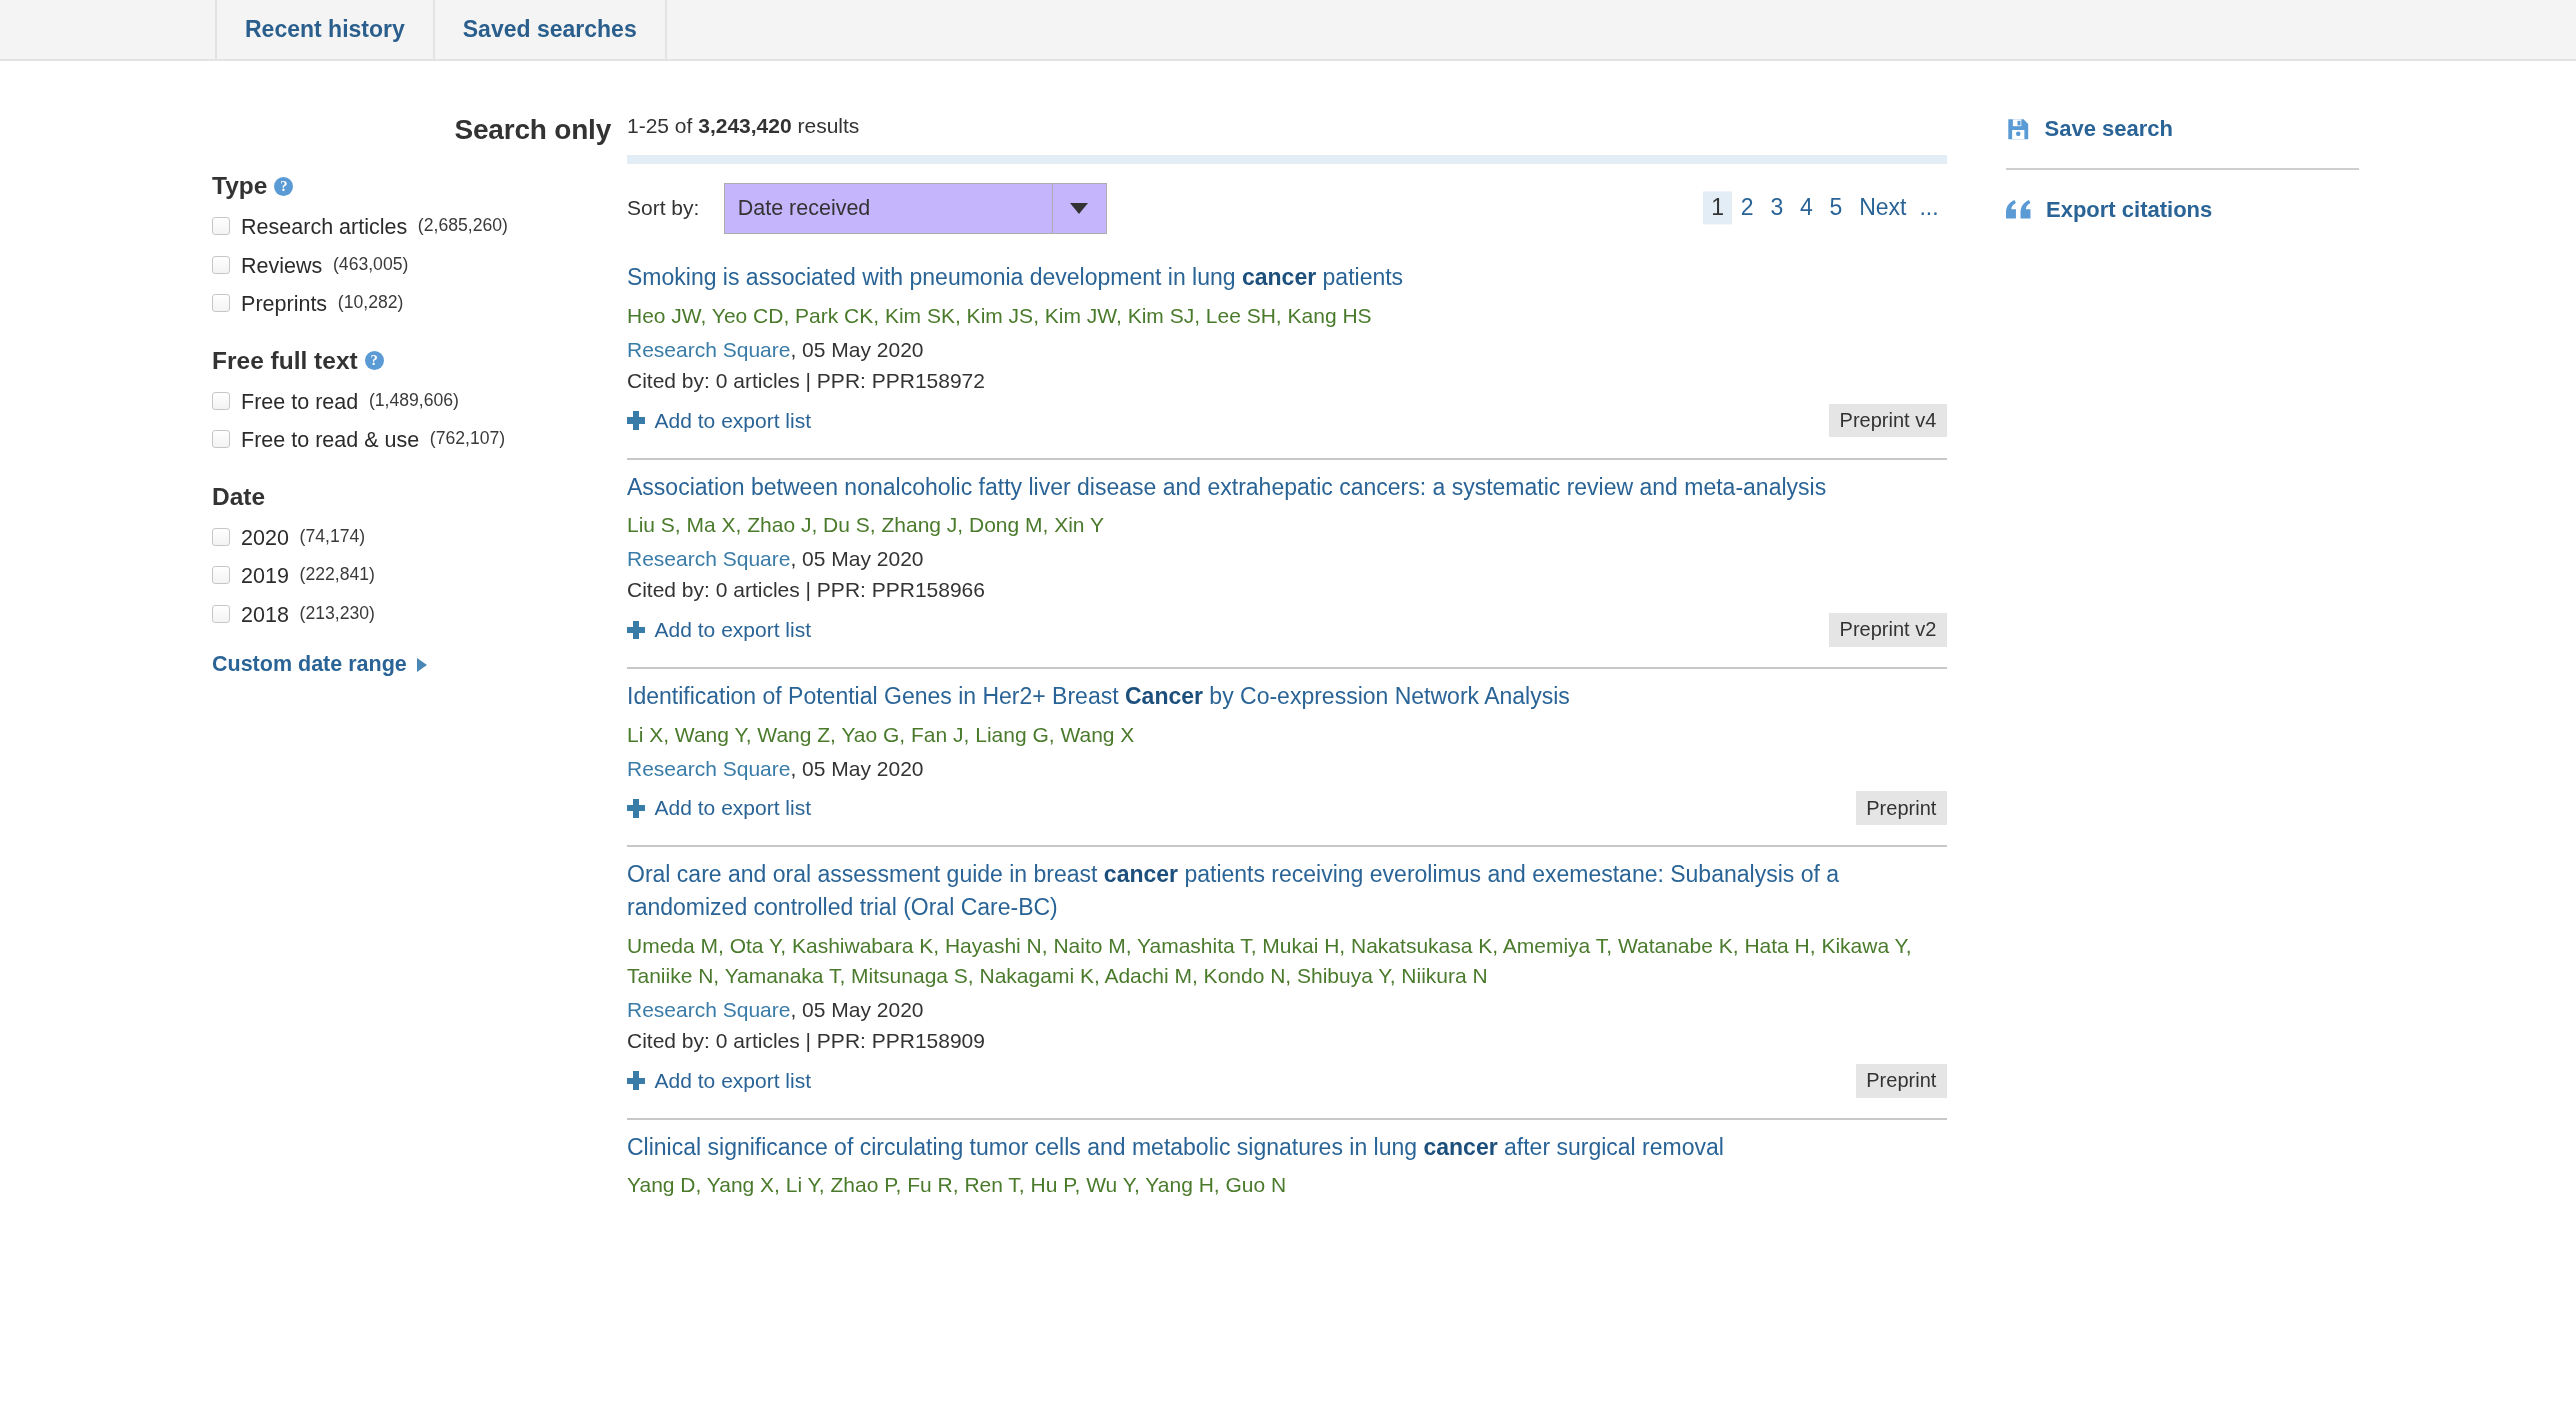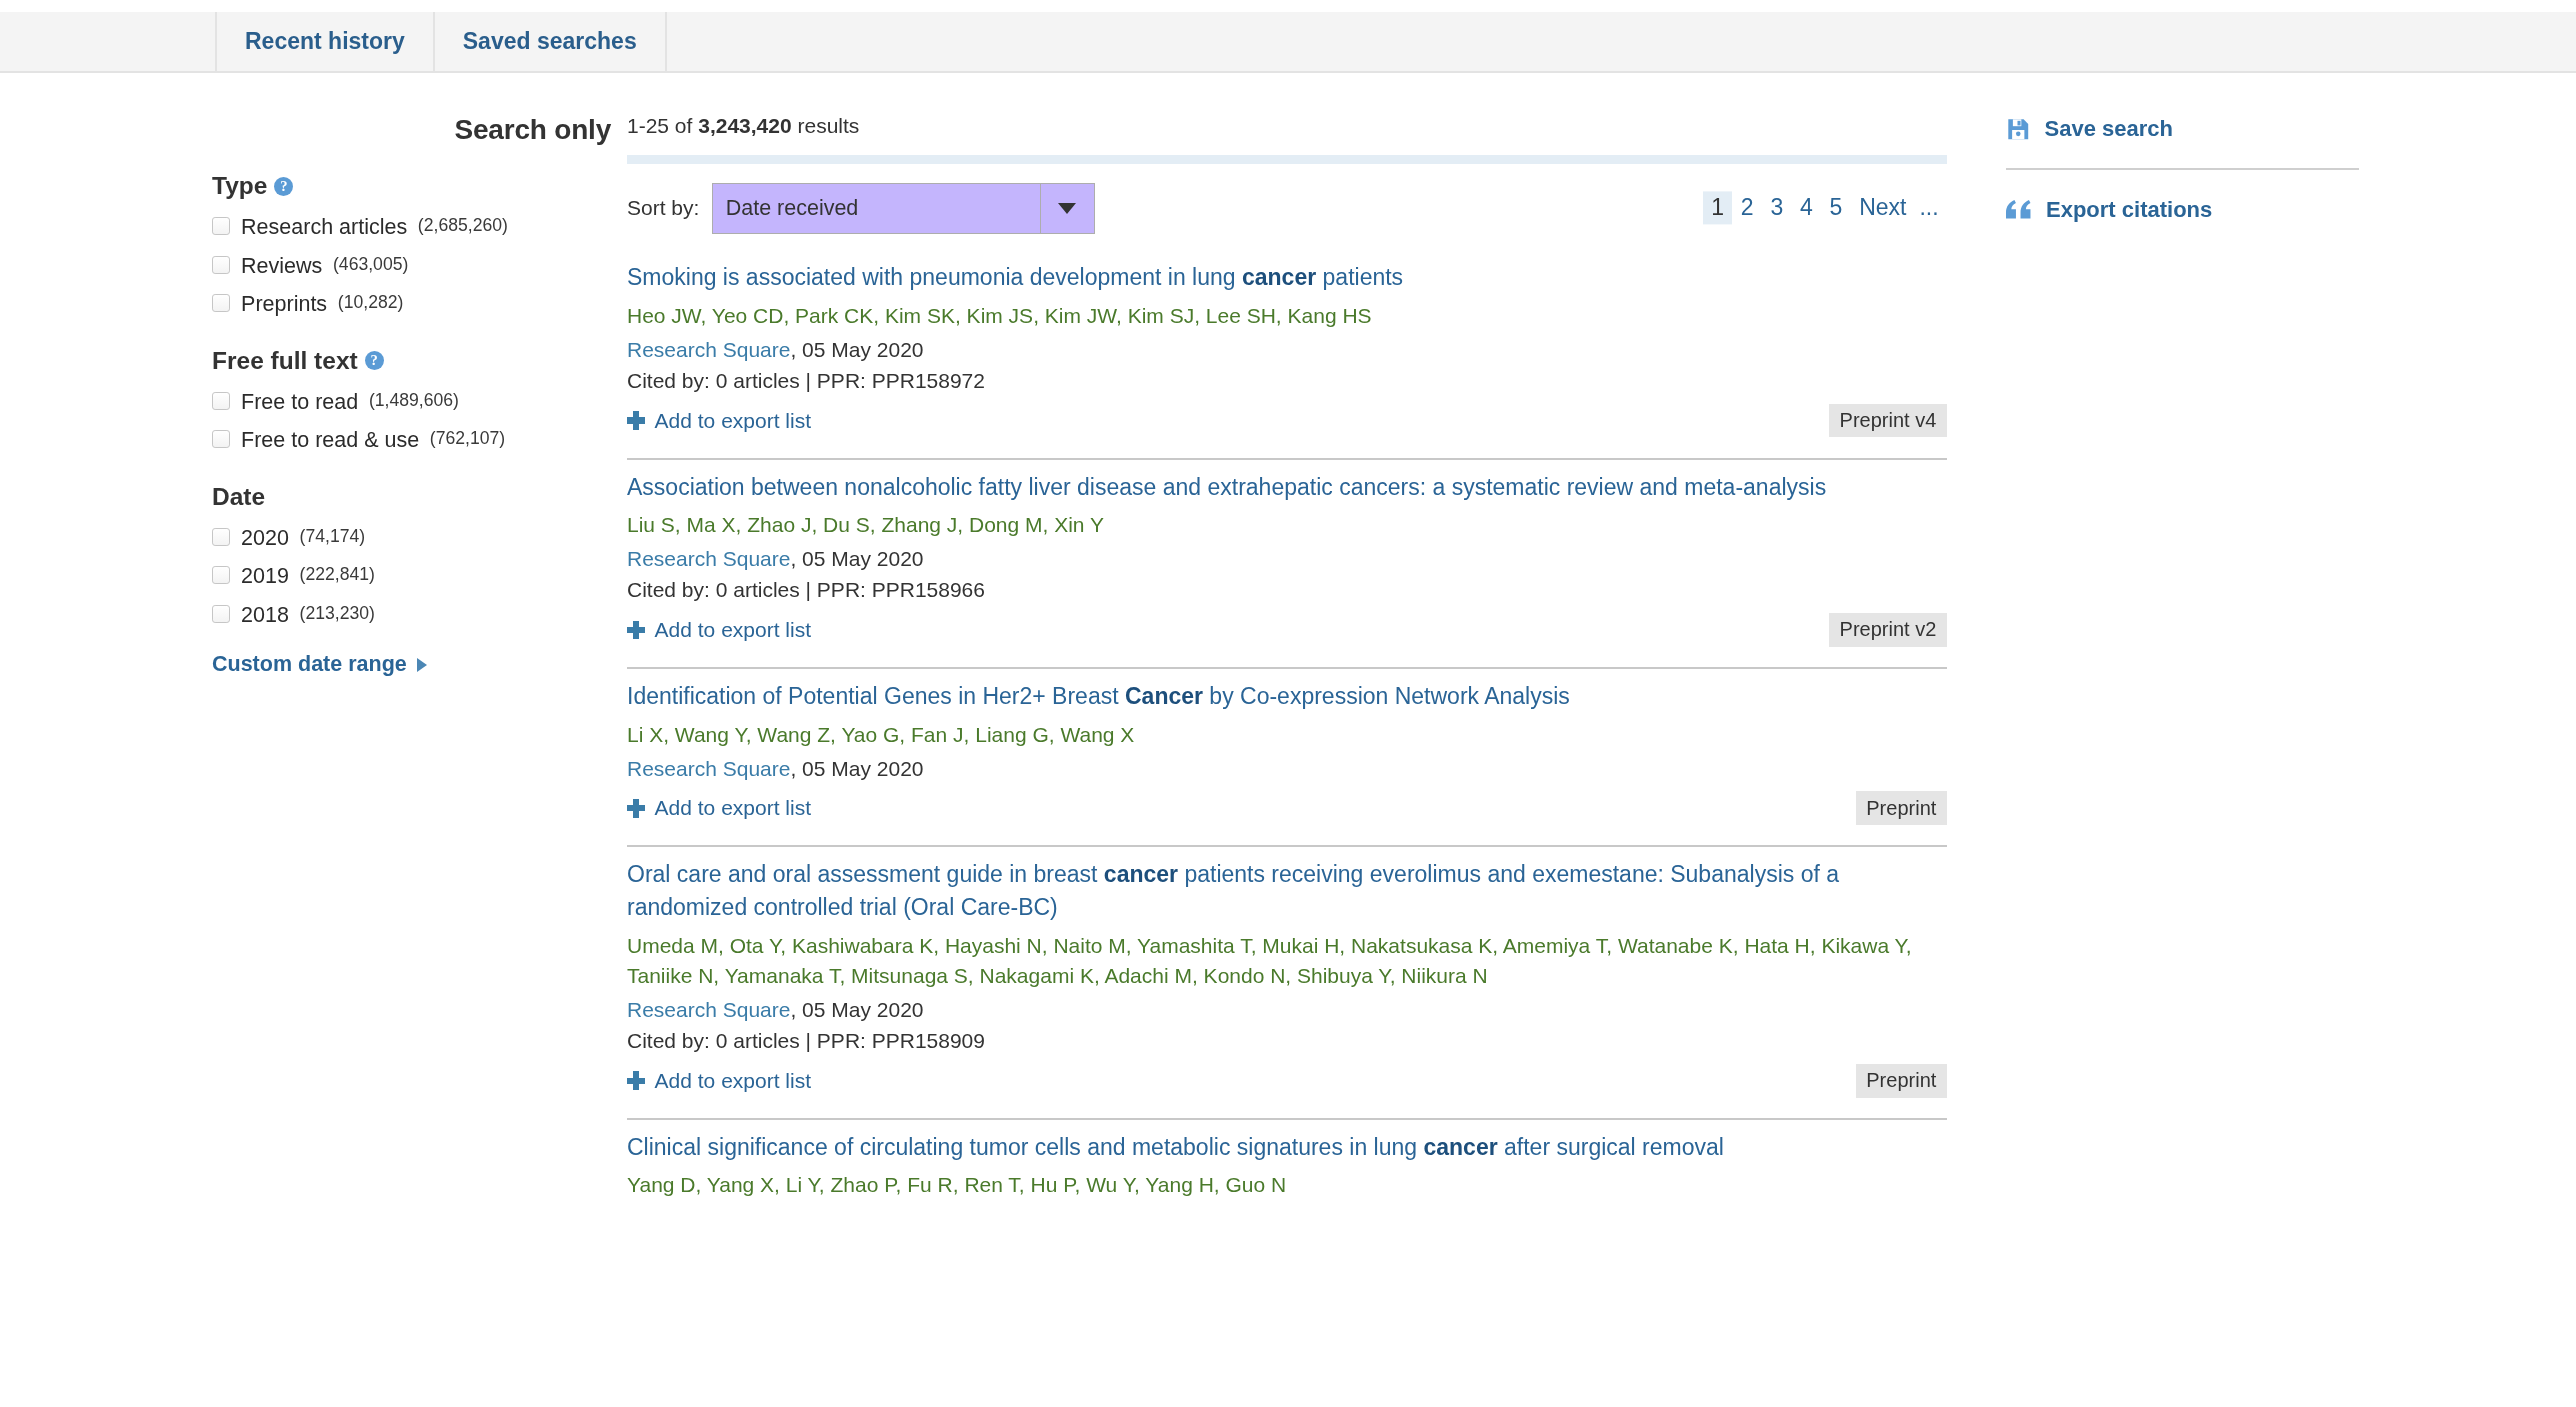--- a/index.html
+++ b/index.html
@@ -6,21 +6,21 @@
   html, body {
     margin: 0; padding: 0;
     width: 2576px; height: 1408px;
     background: #ffffff;
     font-family: "Liberation Sans", sans-serif;
     overflow: hidden;
   }
 
   
   .topbar {
-    position: absolute; top: 12px; left: 0;
+    position: absolute; top: 0; left: 0;
     width: 2576px; height: 61px;
     background: #f4f4f4;
     border-bottom: 2.3px solid #e3e3e3;
     display: flex;
     align-items: stretch;
   }
   .topbar-spacer-left {
     width: 217px;
     border-right: 2.3px solid #e3e3e3;
     background: #f4f4f4;
@@ -111,20 +111,21 @@
   .blue-rule {
     margin-top: 17px;
     height: 9.2px; width: 100%;
     background: #e3edf5;
   }
   .sortrow {
     margin-top: 17px;
     display: flex; align-items: center;
     height: 54px;
     position: relative;
+    gap: 12px;
   }
   .sortlabel { font-size: 21px; color: #333; margin-right: 12.3px; }
   .select-wrap {
     display: flex; height: 51px;
     border: 1.5px solid #adadad;
     background: #c4b5fd;
     width: 383px;
     cursor: pointer;
   }
   .select-value {

